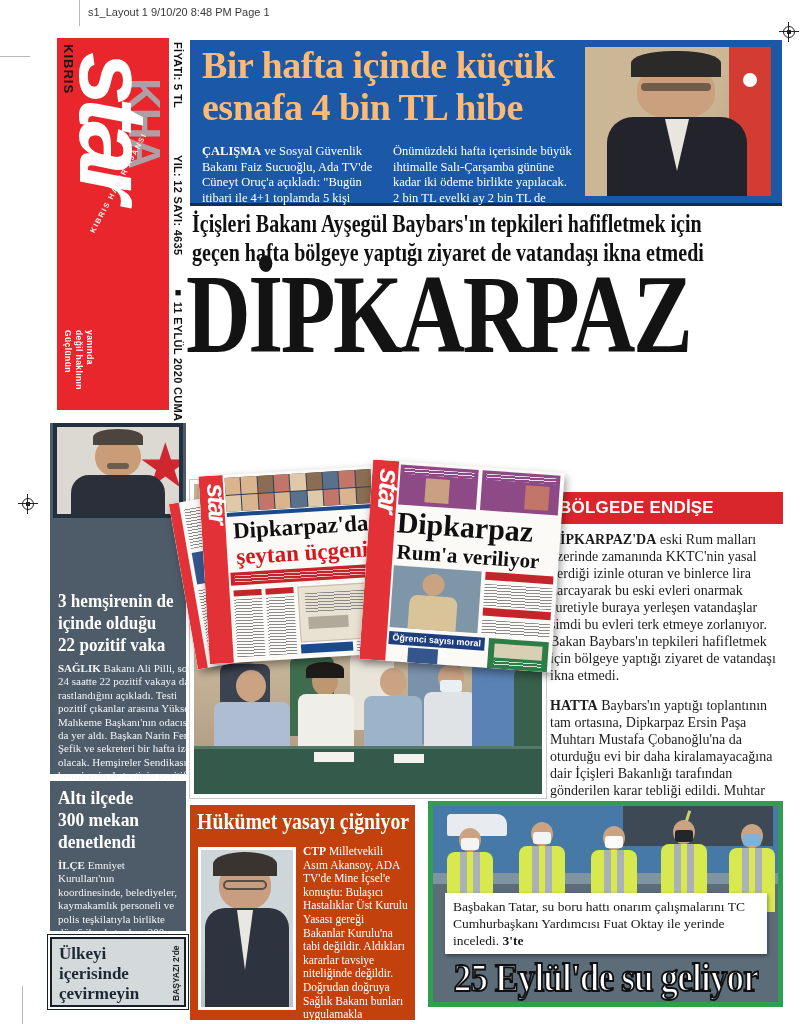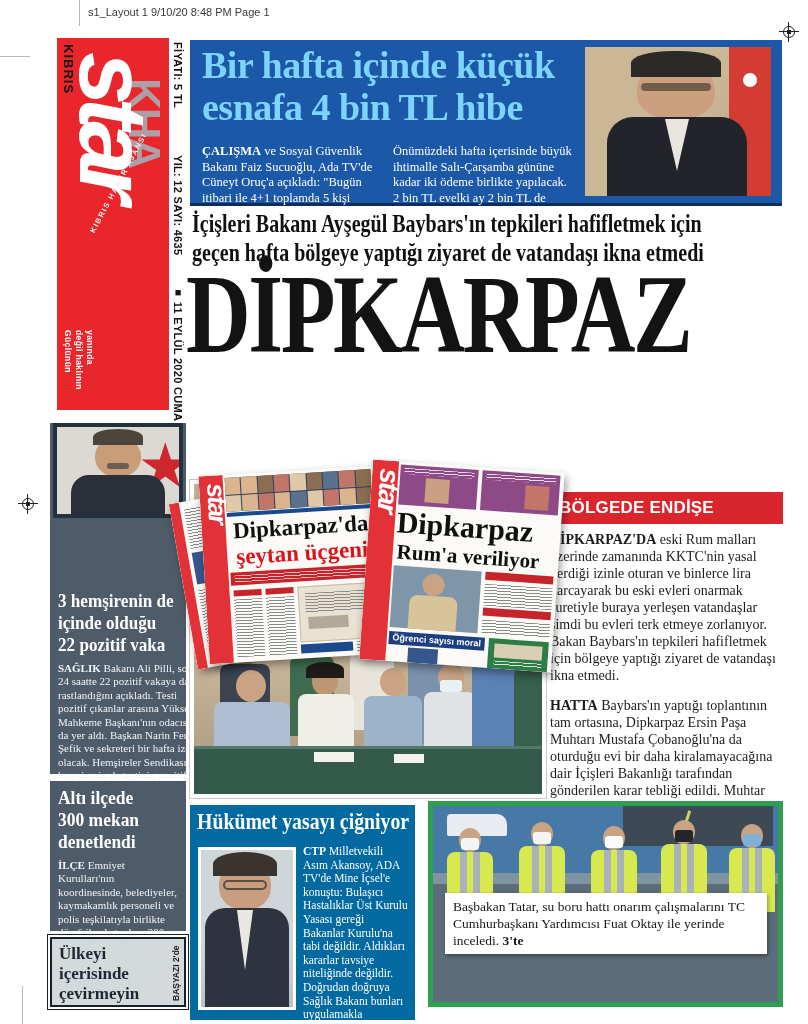--- a/index.html
+++ b/index.html
@@ -27,21 +27,21 @@
   #mast-kha{position:absolute;left:62px;top:40px;color:#a7adb3;opacity:.9;
     font:bold 44px "Liberation Sans",sans-serif;letter-spacing:-2px;}
   #mast-agency{position:absolute;left:-2px;top:128px;width:140px;color:#efefef;
     font:bold 7.5px "Liberation Sans",sans-serif;letter-spacing:1.5px;transform:rotate(-62deg);transform-origin:center;}
   #mast-slogan{position:absolute;left:5px;top:292px;color:#fff;
     font:bold 8.5px "Liberation Sans",sans-serif;line-height:11px;letter-spacing:.4px;}
   .spine-txt{position:absolute;left:172px;color:#111;font:bold 11px "Liberation Sans",sans-serif;letter-spacing:.3px;}
 
   
   #topstory{position:absolute;left:190px;top:40px;width:592px;height:163px;background:#1b58a8;border-bottom:3px solid #0d2f53;}
-  #topstory h1{margin:4px 12px 0 12px;color:#7dd3fc;font:bold 38px/42px "Liberation Serif",serif;letter-spacing:-.5px;}
+  #topstory h1{margin:4px 12px 0 12px;color:#fdba74;font:bold 38px/42px "Liberation Serif",serif;letter-spacing:-.5px;}
   .topcol{position:absolute;top:104px;width:182px;color:#fff;font:12.5px/15.5px "Liberation Serif",serif;}
   #topphoto{position:absolute;left:395px;top:7px;width:186px;height:149px;background:linear-gradient(120deg,#cbb795 55%,#b39d7d);overflow:hidden;}
 
   
   .kickline{position:absolute;left:192px;color:#101010;font:bold 25px/29px "Liberation Serif",serif;}
   #hl-black{position:absolute;left:186px;top:258px;color:#131313;font:bold 112px/112px "Liberation Serif",serif;}
   #hl-red{position:absolute;left:190px;top:372px;color:#e0131b;font:bold 126px/118px "Liberation Serif",serif;}
 
   
   .slateblock{position:absolute;left:50px;width:136px;background:#4e5c69;color:#fff;}
@@ -74,21 +74,21 @@
   .facegrid div:nth-child(5n){background:#e0c9a8;}
   .facegrid div:nth-child(7n){background:#5a718c;}
 
   
   #bigphoto{position:absolute;left:190px;top:480px;width:356px;height:318px;border:4px solid #fff;
      box-sizing:border-box;box-shadow:0 0 0 1px #c9c9c9;background:linear-gradient(#c9b79b 0 55%,#a8957c);overflow:hidden;}
   .head{position:absolute;border-radius:50%;background:#caa383;}
   .torso{position:absolute;border-radius:8px 8px 0 0;}
 
   
-  #govbox{position:absolute;left:190px;top:805px;width:225px;height:215px;background:#0369a1;box-sizing:border-box;}
+  #govbox{position:absolute;left:190px;top:805px;width:225px;height:215px;background:#c2410c;box-sizing:border-box;}
   #govbox .gov-hl{position:absolute;left:7px;top:4px;color:#fff;font:bold 23px "Liberation Serif",serif;}
   #gov-photo{position:absolute;left:8px;top:42px;width:98px;height:163px;border:3px solid #fff;box-sizing:border-box;
      background:linear-gradient(#cfd6da 60%,#b9c2c8);overflow:hidden;}
   #gov-body{position:absolute;left:113px;top:40px;width:105px;color:#fff;font:11.5px/13.6px "Liberation Serif",serif;}
 
   
   #waterbox{position:absolute;left:428px;top:801px;width:355px;height:206px;border:5px solid #2f9e50;
      box-sizing:border-box;background:linear-gradient(#4779a6 0 34%,#7e94a2 34% 40%,#5c6d79 40%);overflow:hidden;}
   #water-caption{position:absolute;left:12px;top:87px;width:322px;background:#fff;color:#171717;
      font:13.5px/17px "Liberation Serif",serif;padding:5px 8px;box-sizing:border-box;box-shadow:1px 2px 4px rgba(0,0,0,.4);}
@@ -333,15 +333,16 @@
         </div>
       <div class="vest"></div>
     </div>
     <div class="vestman" style="left:296px;top:18px;">
       <div class="head" style="position:relative;left:12px;width:22px;height:24px;">
           <div style="position:absolute;left:2px;top:10px;width:18px;height:12px;background:#7fb2d8;border-radius:3px;"></div>
         </div>
       <div class="vest"></div>
     </div>
     <div id="water-caption"><span>Başbakan Tatar, su boru hattı onarım çalışmalarını TC Cumhurbaşkanı Yardımcısı Fuat Oktay ile yerinde inceledi. </span><span class="lead">3'te</span></div>
+    <div id="water-hl"><span class="cond" style="transform:scaleX(.88);transform-origin:center;">25 Eylül'de su geliyor</span></div>
   </div>
 
 </div>
 
 </body></html>

